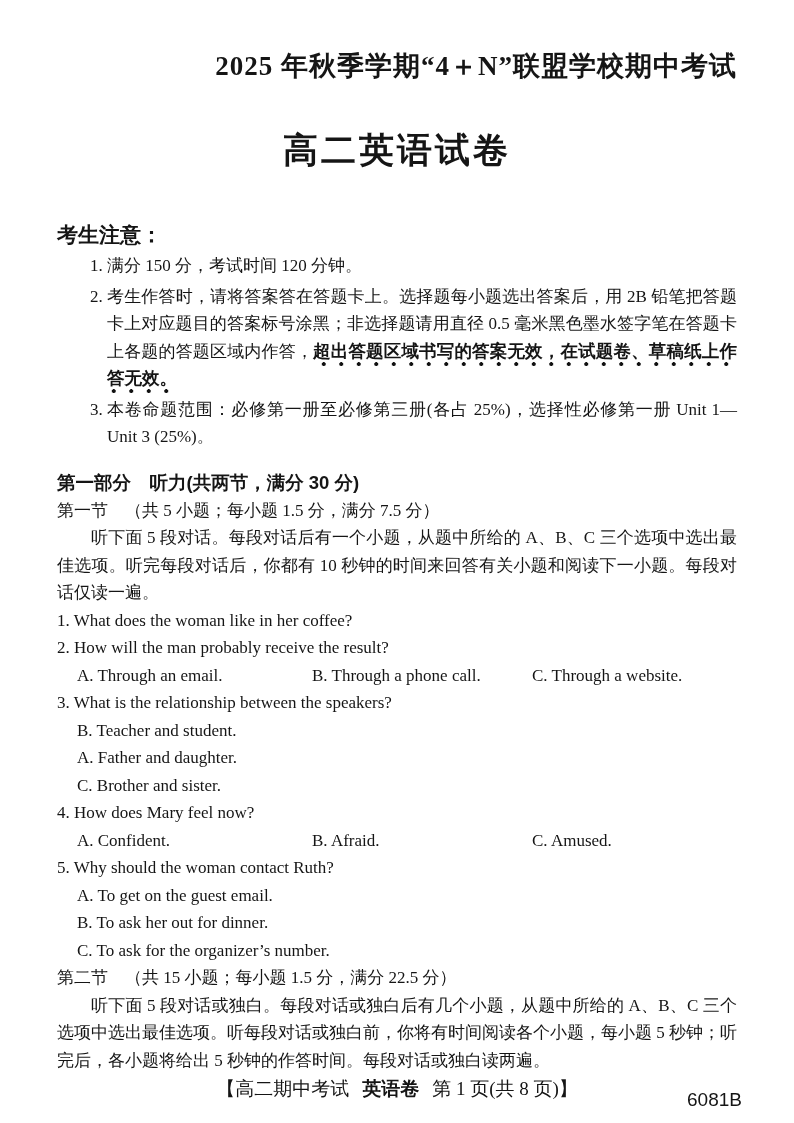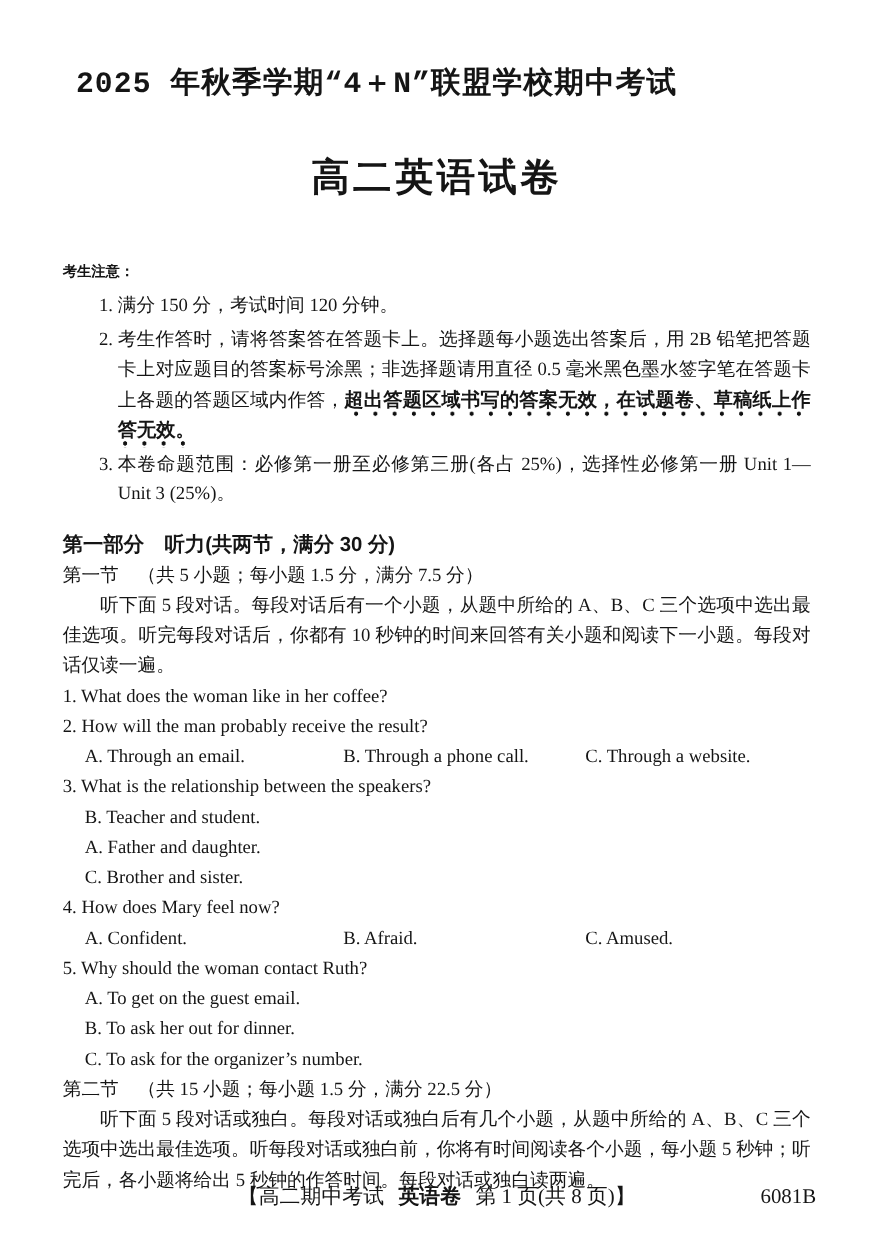--- a/index.html
+++ b/index.html
@@ -10,42 +10,42 @@
     background:#ffffff;
     box-sizing:border-box;
     padding:46px 57px 0 57px;
     font-family:"Liberation Serif","DejaVu Serif",serif;
     font-size:17px;
     line-height:27.5px;
     color:#151515;
     overflow:hidden;
   }
   .title{
-    margin:12px;
-    text-align:left;
+    margin:0;
+    text-align:right;
     font-size:27px;
     line-height:40px;
     font-weight:700;
     letter-spacing:1px;
-    font-family:Liberation Mono, monospace;
+    font-family:Liberation Serif, serif;
   }
   .subtitle{
     margin:42px 0 0 0;
     text-align:center;
     font-size:35px;
     line-height:44px;
     font-weight:700;
     letter-spacing:3px;
     font-family:"Liberation Sans","DejaVu Sans",sans-serif;
   }
   .notice{margin-top:48px;}
   .notice-heading{
     font-family:"Liberation Sans","DejaVu Sans",sans-serif;
     font-weight:700;
-    font-size:13px;
+    font-size:21px;
     line-height:29px;
   }
   .notice-item{
     position:relative;
     padding-left:50px;
     margin-top:3px;
     text-align:justify;
   }
   .notice-item .num{
     position:absolute;
@@ -97,22 +97,22 @@
   }
   .footer .f-subject{
     font-family:"Liberation Sans","DejaVu Sans",sans-serif;
     font-weight:700;
     margin:0 13px;
   }
   .footer .f-page{margin-left:0;}
   .footer .f-code{
     position:absolute;
     right:52px;
-    top:0;
-    font-family:Liberation Serif, serif;
+    top:11px;
+    font-family:Liberation Sans, sans-serif;
   }
 </style>
 </head>
 <body>
 
 <div class="page">
 
   <h1 class="title">2025 年秋季学期“4＋N”联盟学校期中考试</h1>
   <h2 class="subtitle">高二英语试卷</h2>
 

